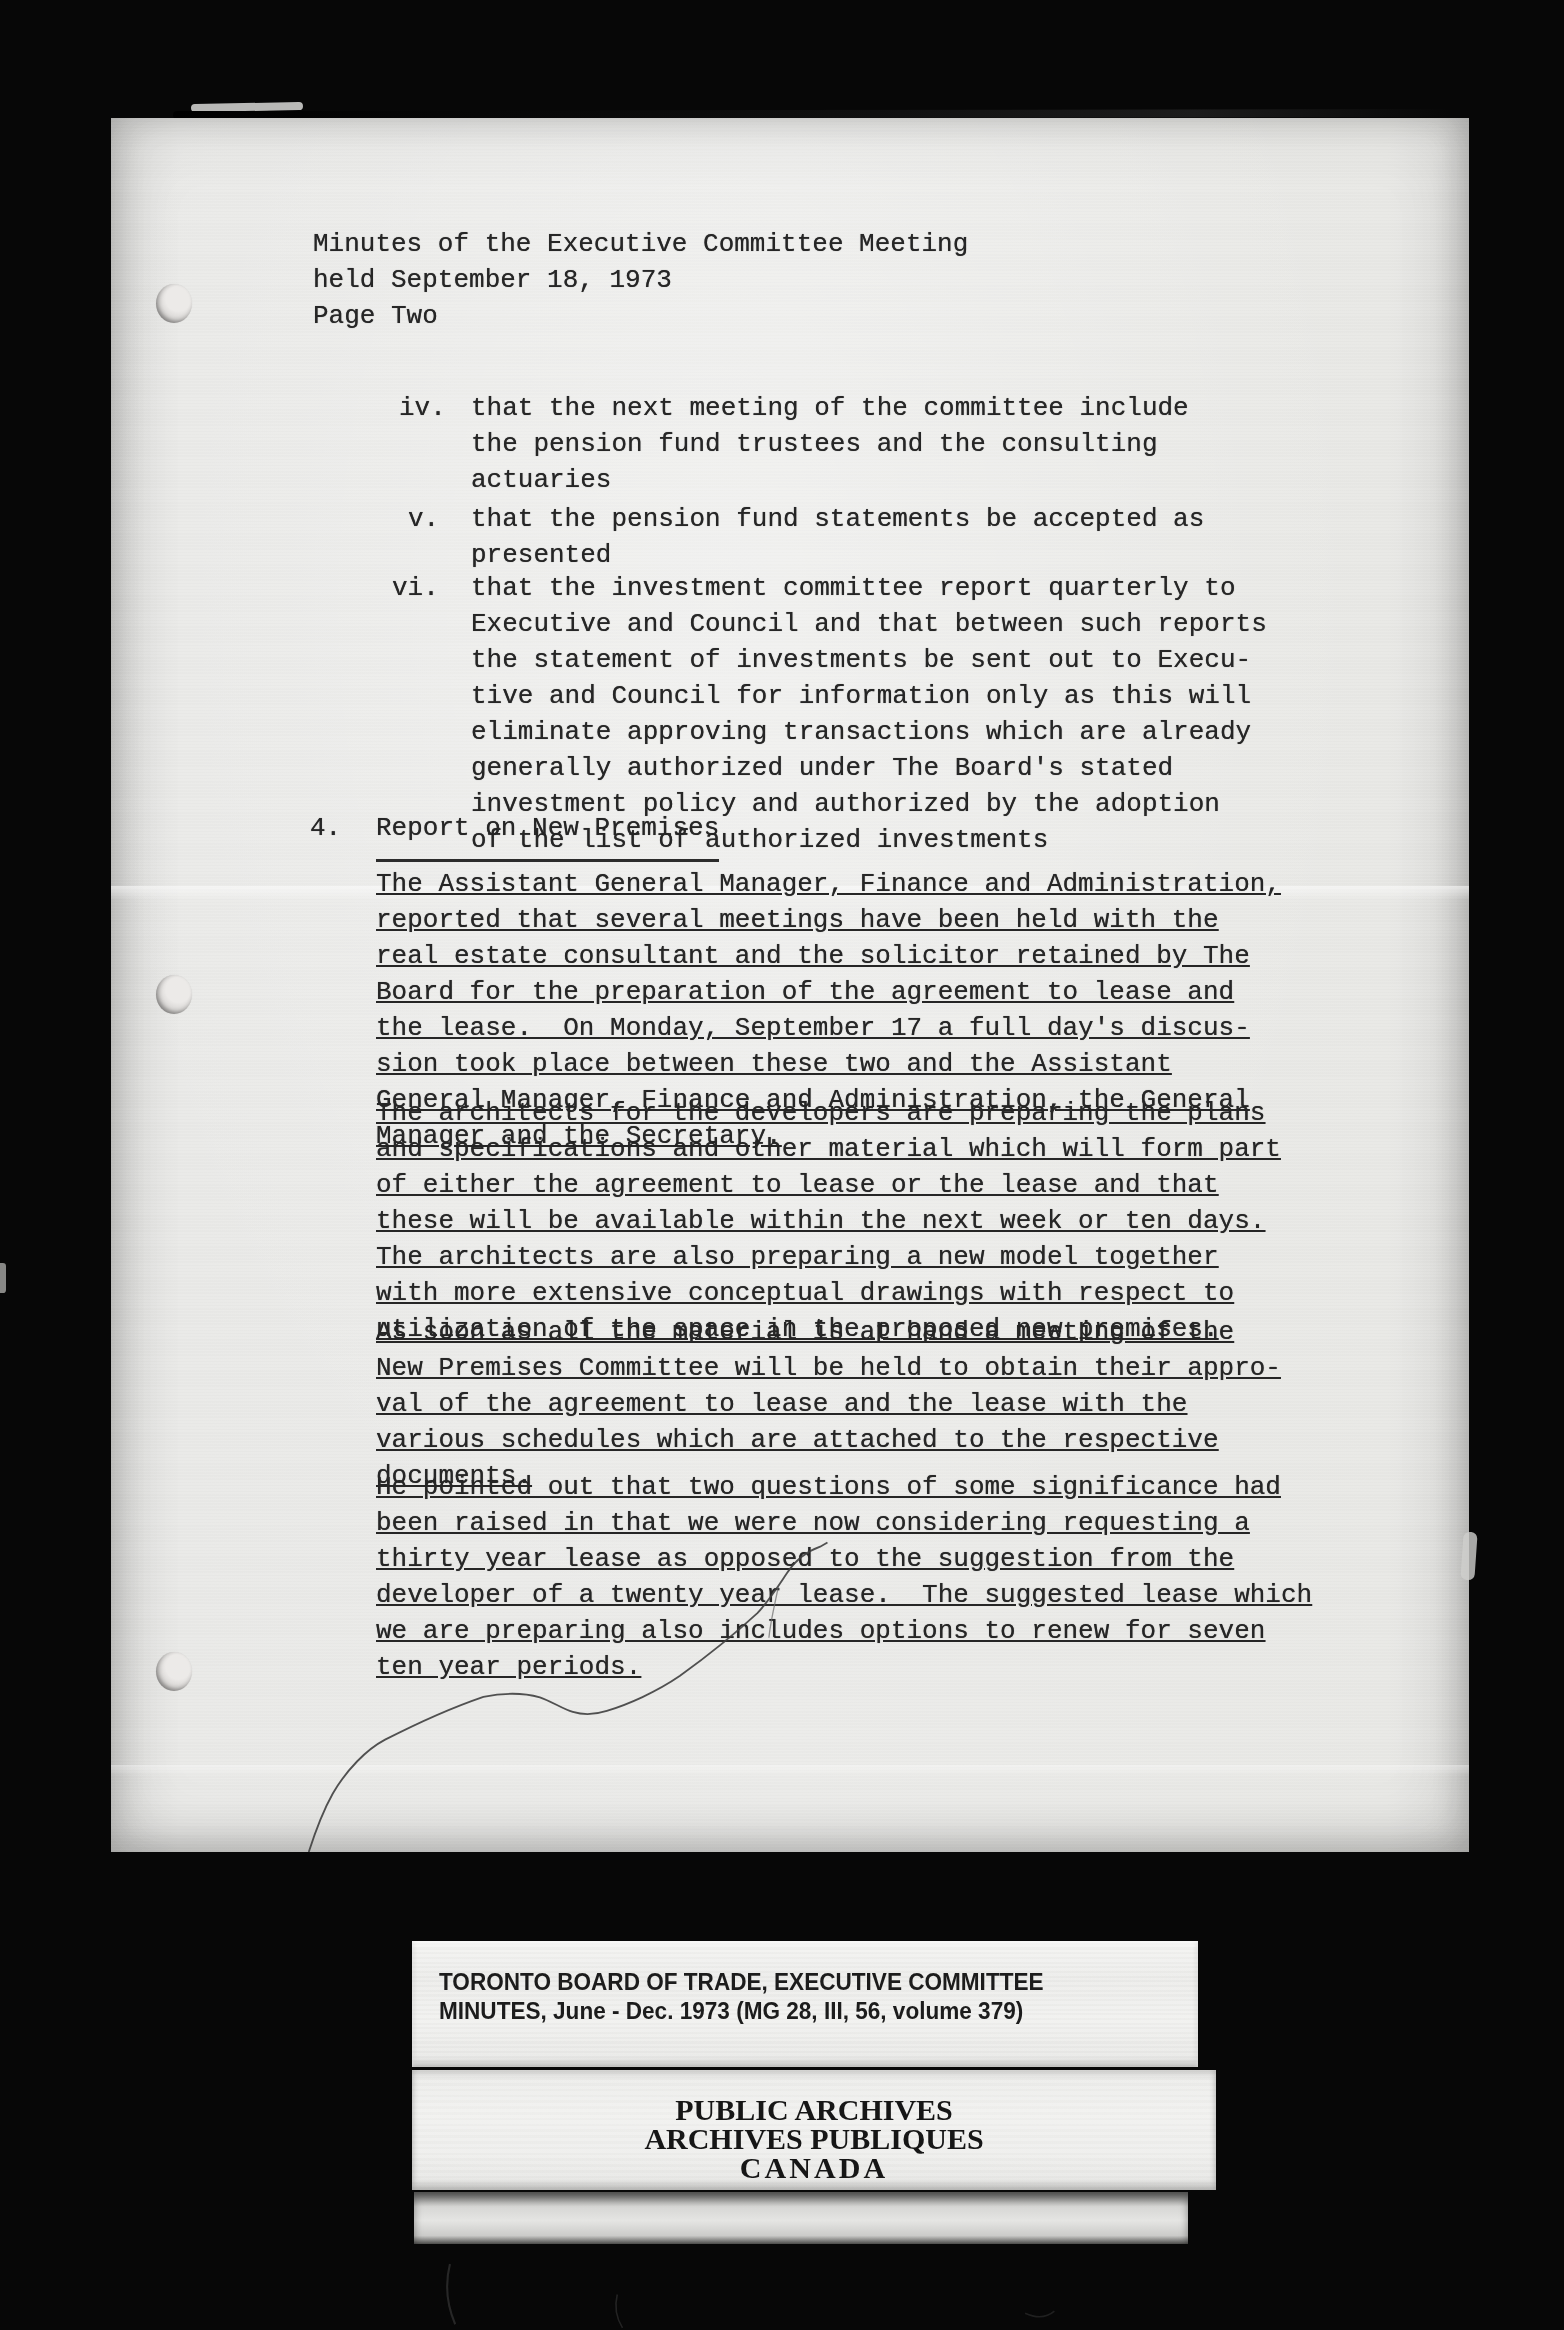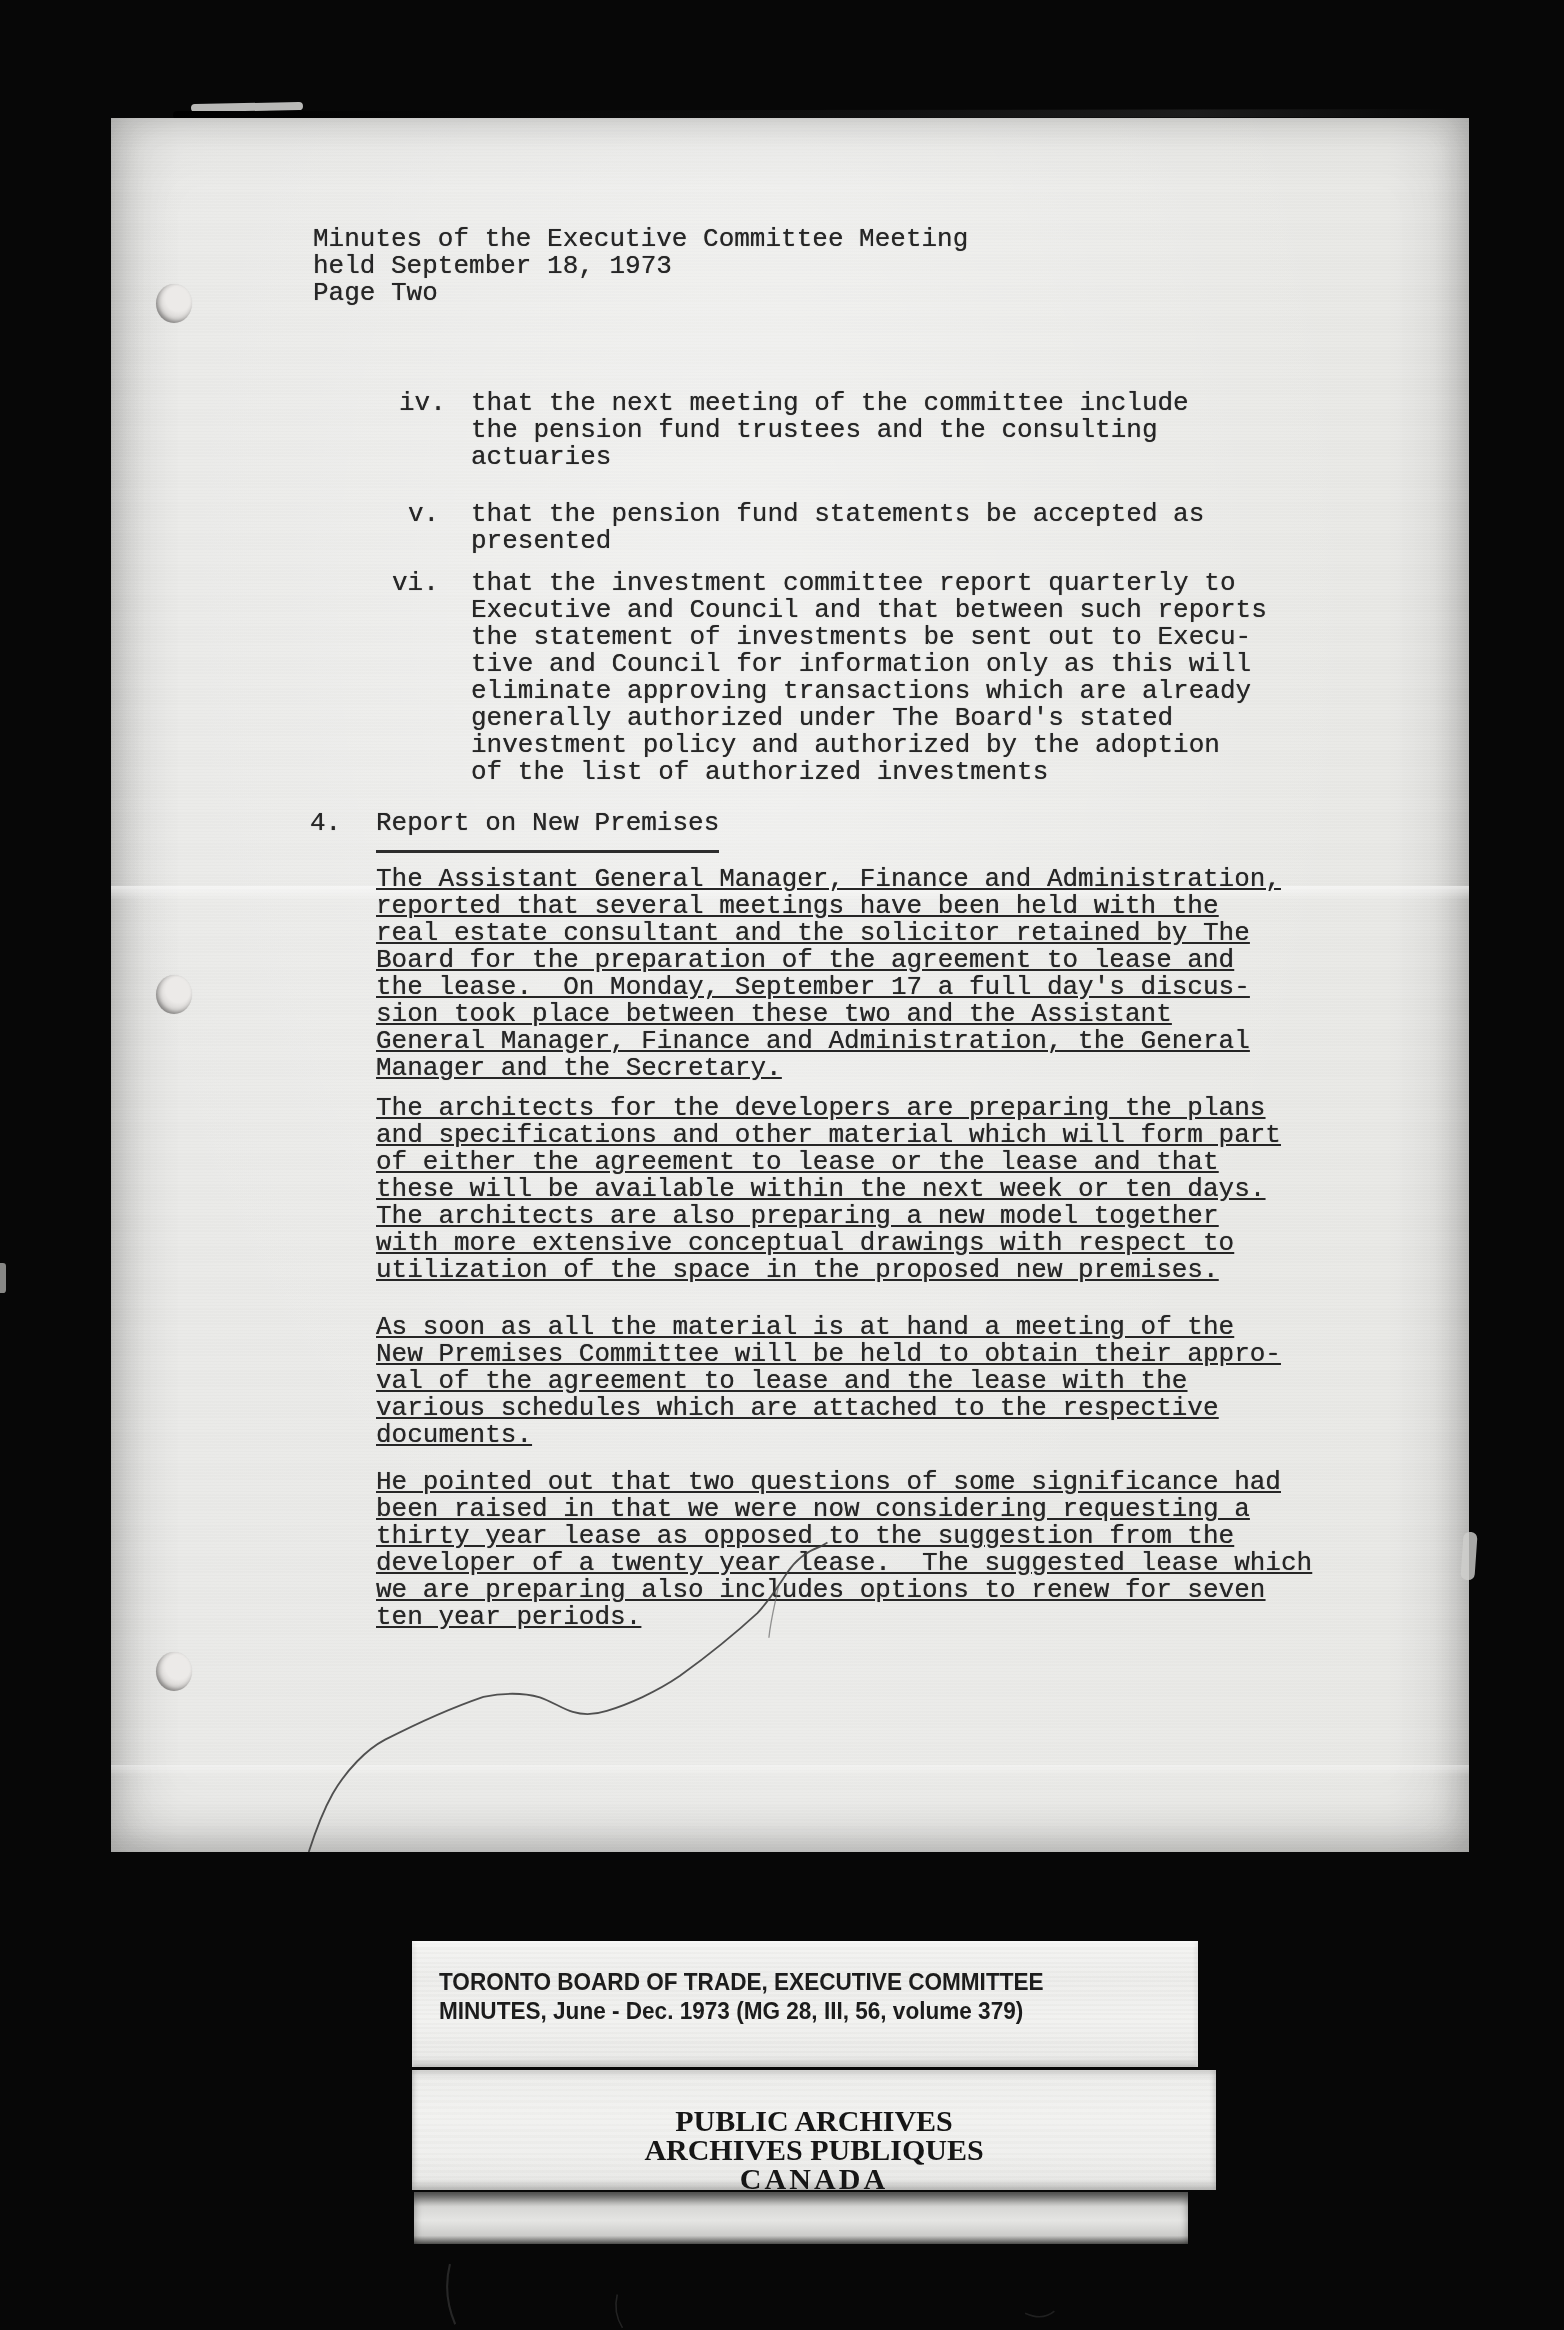--- a/index.html
+++ b/index.html
@@ -23,21 +23,21 @@
   .edge-sliver{position:absolute;left:1462px;top:1532px;width:13.6px;height:48px;border-radius:6.3px;
         background:#cfcfcd;transform:rotate(4deg);opacity:.8;}
   .left-speck{position:absolute;left:0;top:1263px;width:6.3px;height:30px;background:#bdbdbb;opacity:.7;border-radius:0 3.1px 3.1px 0;}
   .hole{position:absolute;left:45px;width:36px;height:39px;border-radius:50%;
         background:radial-gradient(circle at 62% 38%, #eceae8 38%, #d8d6d4 62%, #9e9c9a 100%);
         box-shadow:inset 2.1px -2.1px 4.7px rgba(0,0,0,0.32), 0 0 1px rgba(0,0,0,0.12);}
   .crease{position:absolute;left:0;width:100%;pointer-events:none;}
   .crease.c1{top:768px;height:13.6px;background:linear-gradient(180deg,rgba(255,255,255,0.55),rgba(255,255,255,0));}
   .crease.c2{top:1647px;height:10.5px;background:linear-gradient(180deg,rgba(255,255,255,0.35),rgba(255,255,255,0));}
   
-  .tw{position:absolute;white-space:pre;font-size:26px;line-height:27px;color:#262626;
+  .tw{position:absolute;white-space:pre;font-size:26px;line-height:36px;color:#262626;
       text-shadow:0 0 0.7px rgba(25,25,25,0.75);}
   .hdr{left:202px;top:108px;}
   .ti{position:absolute;left:0;top:0;width:100%;height:0;}
   .ti-label{position:absolute;top:0;}
   .ti-lines{position:absolute;left:360px;top:0;}
   .sec{position:absolute;top:692px;left:0;width:100%;height:0;}
   .sec-num{position:absolute;left:199px;top:0;}
   .sec-title{position:absolute;left:265px;top:0;border-bottom:3.7px solid #2c2c2c;padding-bottom:13px;}
   .para{left:265px;text-decoration:underline;}
   
@@ -51,21 +51,21 @@
       box-shadow:inset 0 3.1px 5.2px rgba(255,255,255,0.5), inset 0 -4.2px 6.3px rgba(0,0,0,0.18);}
   .card-catalog .line{font-family:"Liberation Sans","DejaVu Sans",sans-serif;font-weight:bold;
       font-size:24px;line-height:29px;color:#1c1c1c;transform:scaleX(0.94);transform-origin:left;
       white-space:pre;}
   .card-catalog .inner{padding:26px 0 0 27px;}
   .card-stamp{left:412px;top:2070px;width:804px;height:120px;text-align:center;
       background:
         repeating-linear-gradient(0deg, rgba(0,0,0,0.015) 0 2.6px, rgba(255,255,255,0.03) 2.6px 5.8px),
         linear-gradient(180deg,#ececea,#f2f2f0 35%,#efefed 70%,#e6e6e4);
       box-shadow:inset 0 4.2px 6.3px rgba(0,0,0,0.12), inset 0 -5.2px 7.3px rgba(0,0,0,0.20);}
-  .card-stamp .inner{padding-top:36px;}
+  .card-stamp .inner{padding-top:25px;}
   .card-stamp .line{font-family:"Liberation Serif","DejaVu Serif",serif;font-weight:bold;
       font-size:30px;line-height:29px;color:#161616;letter-spacing:0px;white-space:pre;}
   .card-stamp .line.canada{letter-spacing:3.1px;}
   .card-bottomstrip{left:414px;top:2192px;width:774px;height:52px;
       background:linear-gradient(180deg,#7e7e7c 0%,#d6d6d4 28%,#e5e5e3 55%,#cbcbc9 84%,#4e4e4c 100%);
       box-shadow:inset 0 6.3px 8.4px rgba(0,0,0,0.40);}
 </style>
 </head>
 <body>
 

